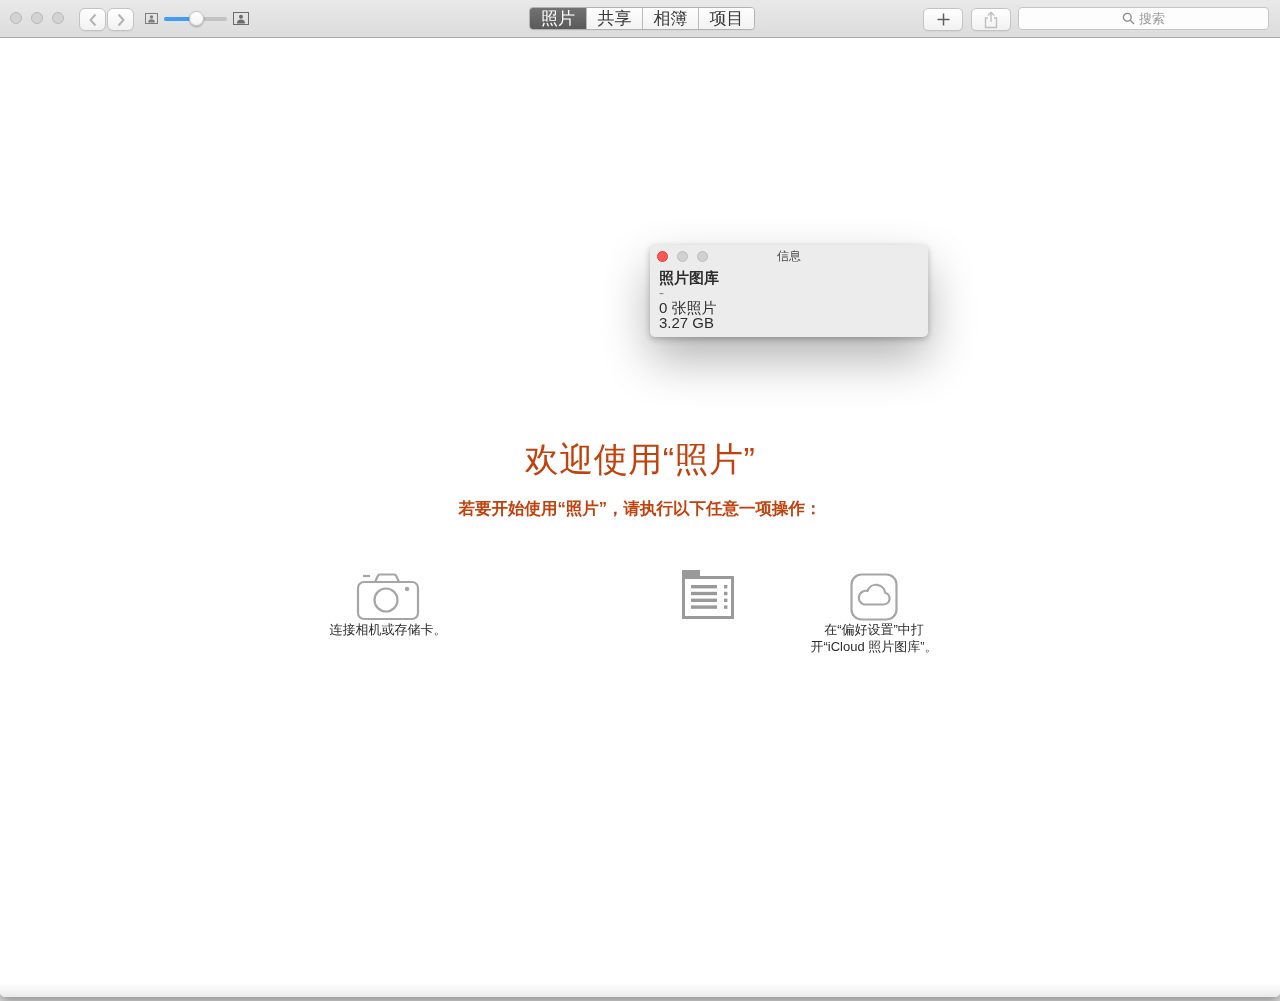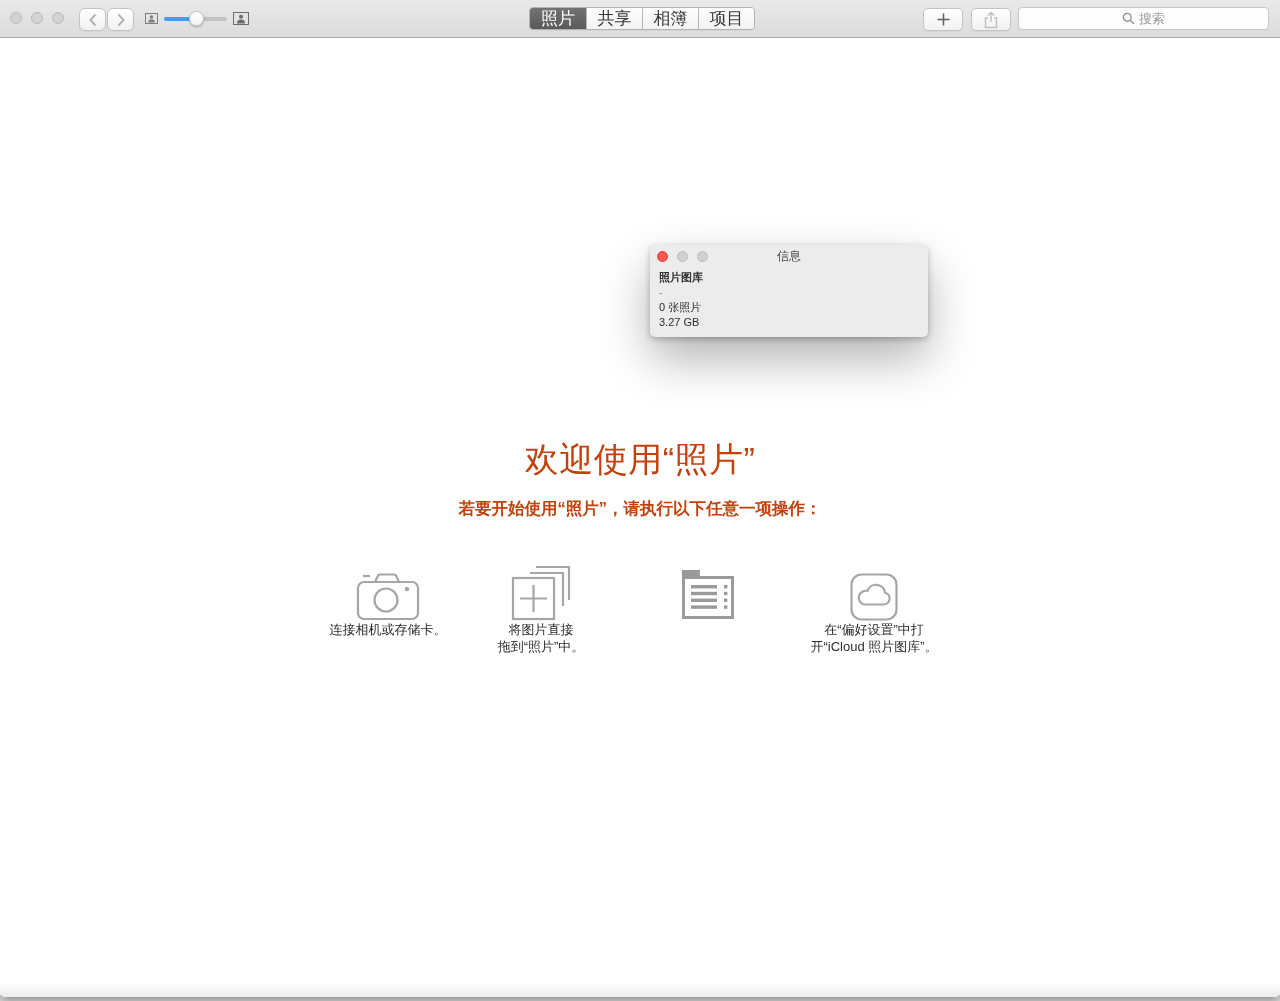--- a/index.html
+++ b/index.html
@@ -56,21 +56,21 @@
   
   .info-window { position:absolute; left:650px; top:206px; width:278px; height:92px;
     background:#ececec; border-radius:5px;
     box-shadow:0 22px 48px rgba(0,0,0,.30), 0 2px 6px rgba(0,0,0,.25); z-index:5; }
   .info-titlebar { position:relative; height:22px; }
   .info-traffic { position:absolute; left:7px; top:6px; display:flex; gap:9px; }
   .iw-dot { width:11px; height:11px; border-radius:50%; }
   .iw-close { background:#fc5753; border:1px solid #df3e3b; }
   .iw-gray  { background:#d1d1d1; border:1px solid #bdbdbd; }
   .info-title { text-align:center; font-size:12px; color:#4a4a4a; line-height:22px; }
-  .info-body { padding:3px 0 0 9px; font-size:11px; line-height:15px; color:#2e2e2e; }
+  .info-body { padding:3px 0 0 9px; font-size:15px; line-height:15px; color:#2e2e2e; }
   .info-lib { font-weight:bold; }
   .info-dash { color:#8a8a8a; }
 
   
   .welcome-title { position:absolute; left:0; right:0; top:398px; text-align:center;
     font-size:34px; font-weight:300; color:#c2410c; letter-spacing:.5px; }
   .welcome-sub { position:absolute; left:0; right:0; top:459px; text-align:center;
     font-size:16.5px; font-weight:bold; color:#c2410c; }
 
   .option { position:absolute; top:524px; width:220px; transform:translateX(-50%); text-align:center; }
@@ -181,34 +181,20 @@
           <line x1="7" y1="6" x2="14" y2="6" stroke="#a6a6a6" stroke-width="2.2"></line>
           <circle cx="30" cy="30" r="11.5" fill="none" stroke="#a6a6a6" stroke-width="2.2"></circle>
           <circle cx="51" cy="19" r="2.2" fill="#a6a6a6"></circle>
         </svg>
       </div>
       <div class="caption">
         <div>连接相机或存储卡。</div>
       </div>
     </div>
 
-    <div class="option opt-2">
-      <div class="icon-box">
-        <svg width="60" height="56" viewBox="0 0 60 56">
-          <path d="M19 8 L52 8 L52 41" fill="none" stroke="#a6a6a6" stroke-width="2.2"></path>
-          <path d="M25 2 L58 2 L58 35" fill="none" stroke="#a6a6a6" stroke-width="2.2"></path>
-          <rect x="2" y="13" width="41" height="41" fill="none" stroke="#a6a6a6" stroke-width="2.2"></rect>
-          <path d="M22.5 20 V47 M9 33.5 H36" fill="none" stroke="#a6a6a6" stroke-width="2.2"></path>
-        </svg>
-      </div>
-      <div class="caption">
-        <div>将图片直接</div>
-        <div>拖到“照片”中。</div>
-      </div>
-    </div>
 
     <div class="option opt-3">
       <div class="icon-box">
         <svg width="56" height="53" viewBox="0 0 56 53">
           <rect x="2" y="2" width="18" height="10" fill="#9a9a9a"></rect>
           <rect x="3.5" y="9.5" width="49" height="40" fill="#ffffff" stroke="#9a9a9a" stroke-width="3"></rect>
           <rect x="11" y="17" width="26" height="3.4" fill="#9a9a9a"></rect>
           <rect x="11" y="23.8" width="26" height="3.4" fill="#9a9a9a"></rect>
           <rect x="11" y="30.6" width="26" height="3.4" fill="#9a9a9a"></rect>
           <rect x="11" y="37.4" width="26" height="3.4" fill="#9a9a9a"></rect>

